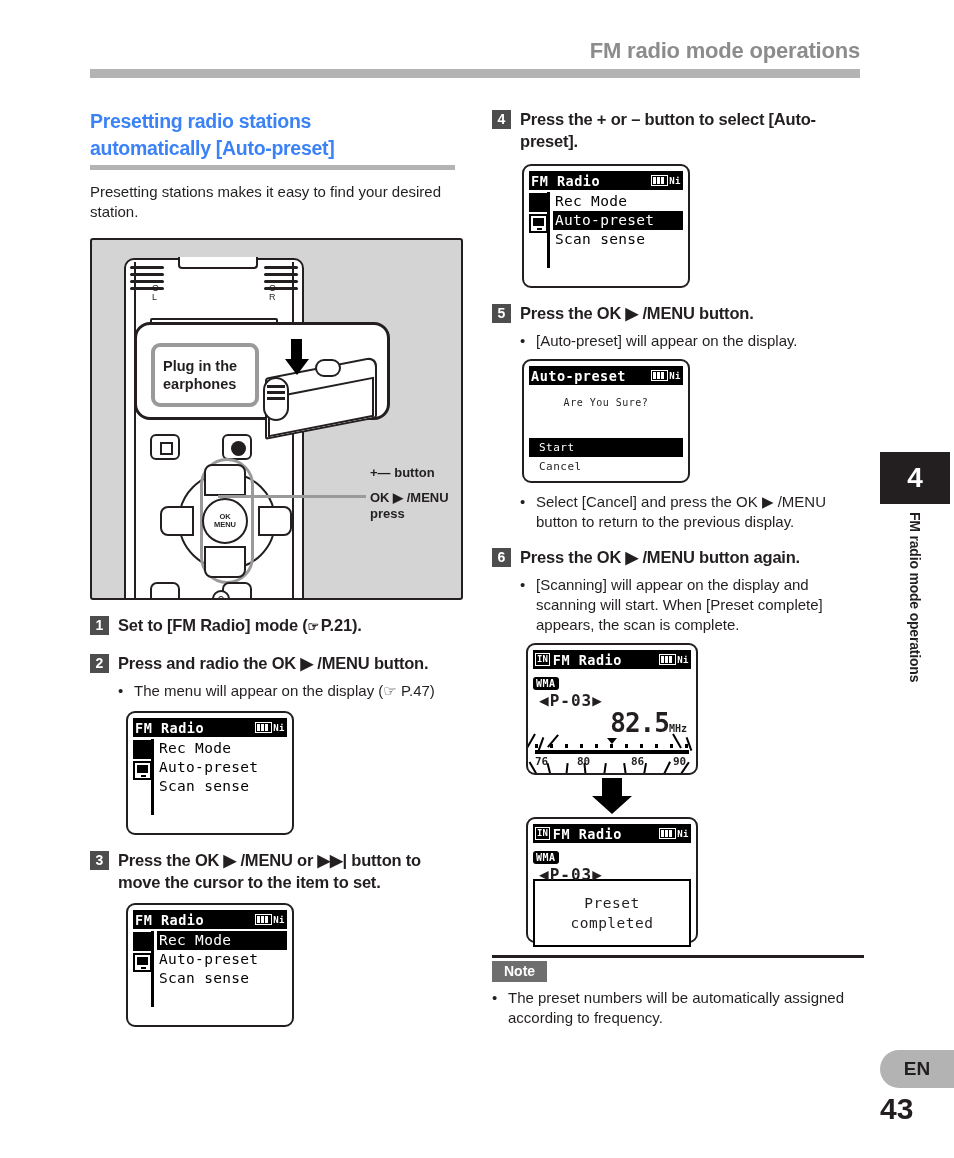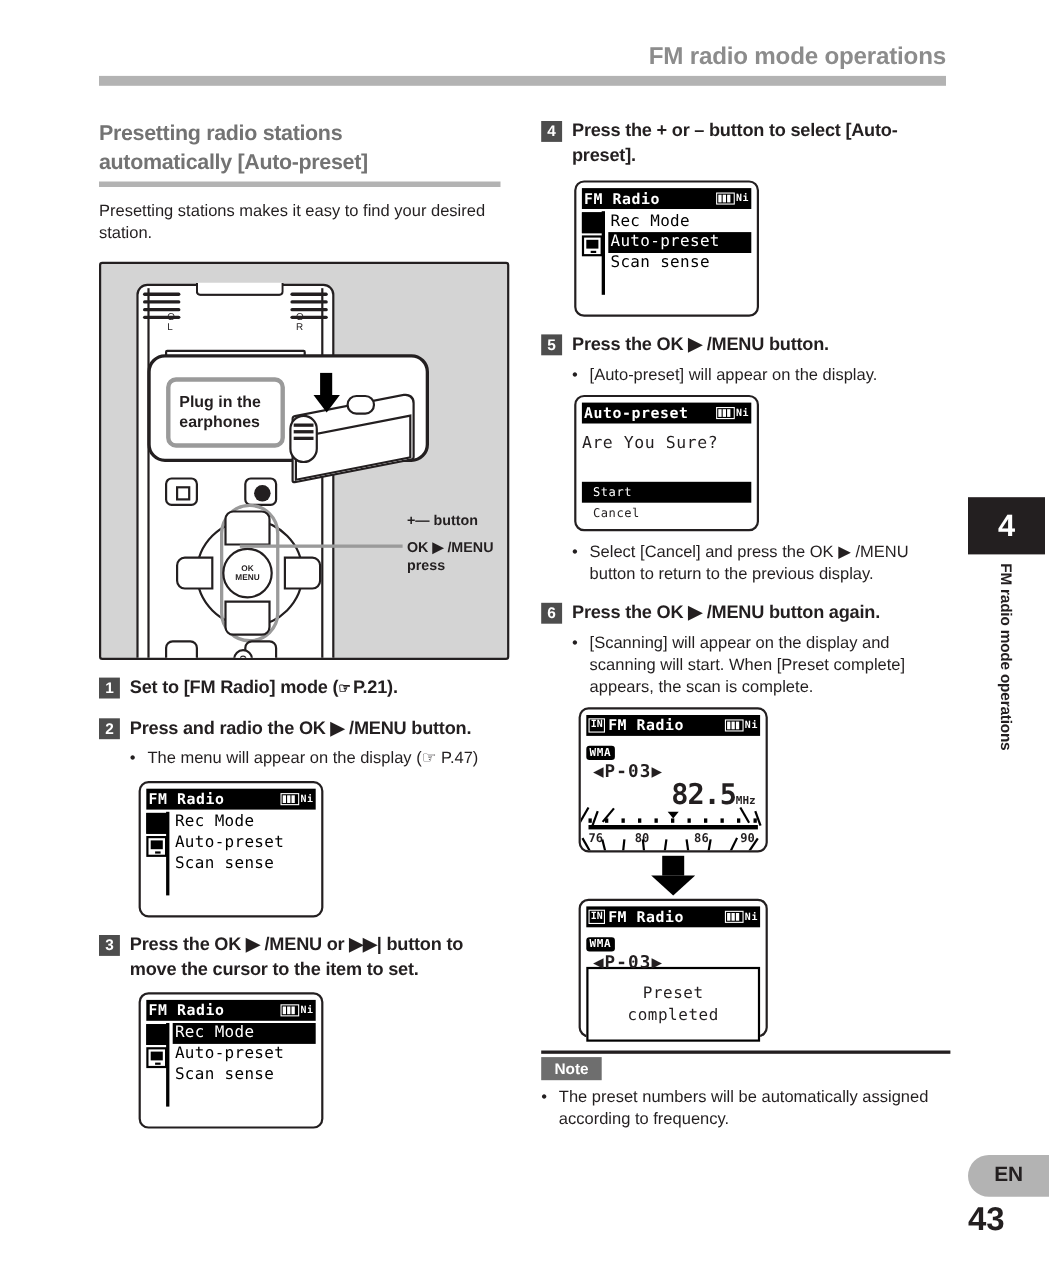--- a/index.html
+++ b/index.html
@@ -26,21 +26,21 @@
     position:absolute; left:90px; top:69px; width:770px; height:9px;
     background:#b3b3b3;
   }
 
   
   #col-left  { position:absolute; left:90px;  top:108px; width:375px; }
   #col-right { position:absolute; left:492px; top:108px; width:372px; }
 
   h2.sec-title {
     margin:0; font-size:19.5px; font-weight:bold; line-height:27px;
-    letter-spacing:-0.3px; color:#737373;
+    letter-spacing:-0.3px; color:#3b82f6;
   }
   .sec-rule { width:365px; height:5px; background:#b3b3b3; margin-top:3px; }
 
   p.body-txt {
     margin:12px 0 0 0; font-size:15px; line-height:20px; color:#231f20;
   }
 
   
   #device-fig {
     position:relative;
@@ -200,21 +200,21 @@
   }
   .ic-box.dark { background:#000; }
   .ic-box .g { position:absolute; background:#000; }
   .tree-line { position:absolute; left:18px; top:2px; width:3px; height:76px; background:#000; }
   .lcd-rows { margin-left:24px; }
   .lcd-row {
     font-size:14.5px; line-height:19px; letter-spacing:0.3px; padding-left:2px; color:#000;
   }
   .lcd-row.sel { background:#000; color:#fff; }
 
-  .lcd-center { font-size:15px; line-height:19px; letter-spacing:0.5px; }
+  .lcd-center { text-align:center; font-size:10px; line-height:19px; letter-spacing:0.5px; }
   .lcd-opt { font-size:11px; line-height:19px; letter-spacing:0.5px; padding-left:10px; }
   .lcd-opt.sel { background:#000; color:#fff; }
 
   .wma {
     display:inline-block; background:#000; color:#fff; font-size:10px; font-weight:bold;
     padding:1px 3px; border-radius:3px; letter-spacing:0.5px;
   }
   .preset-no { font-size:16px; font-weight:bold; letter-spacing:1px; margin-left:6px; }
   .freq { font-size:26px; font-weight:bold; letter-spacing:-1px; text-align:right; padding-right:4px; line-height:26px;}
   .freq small { font-size:10px; letter-spacing:0; }

